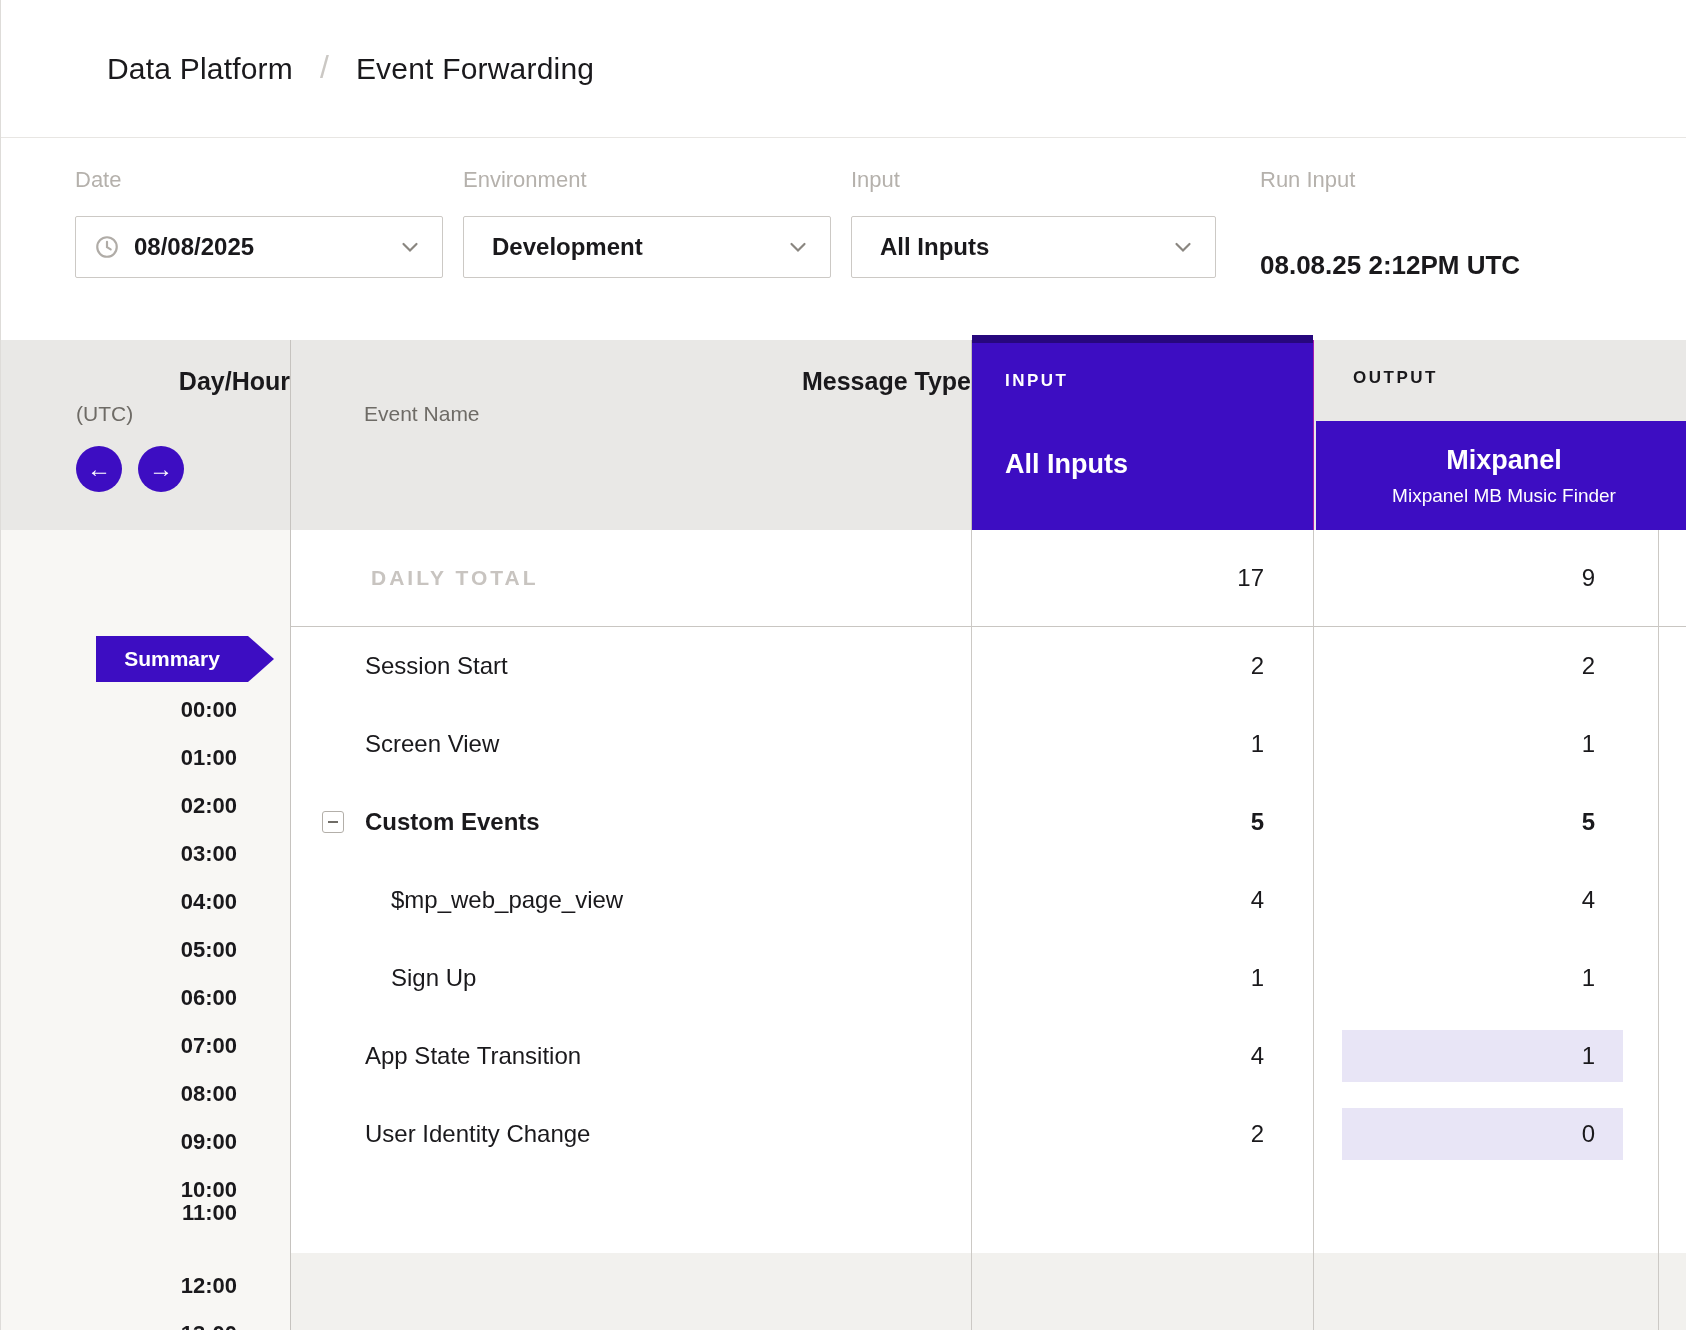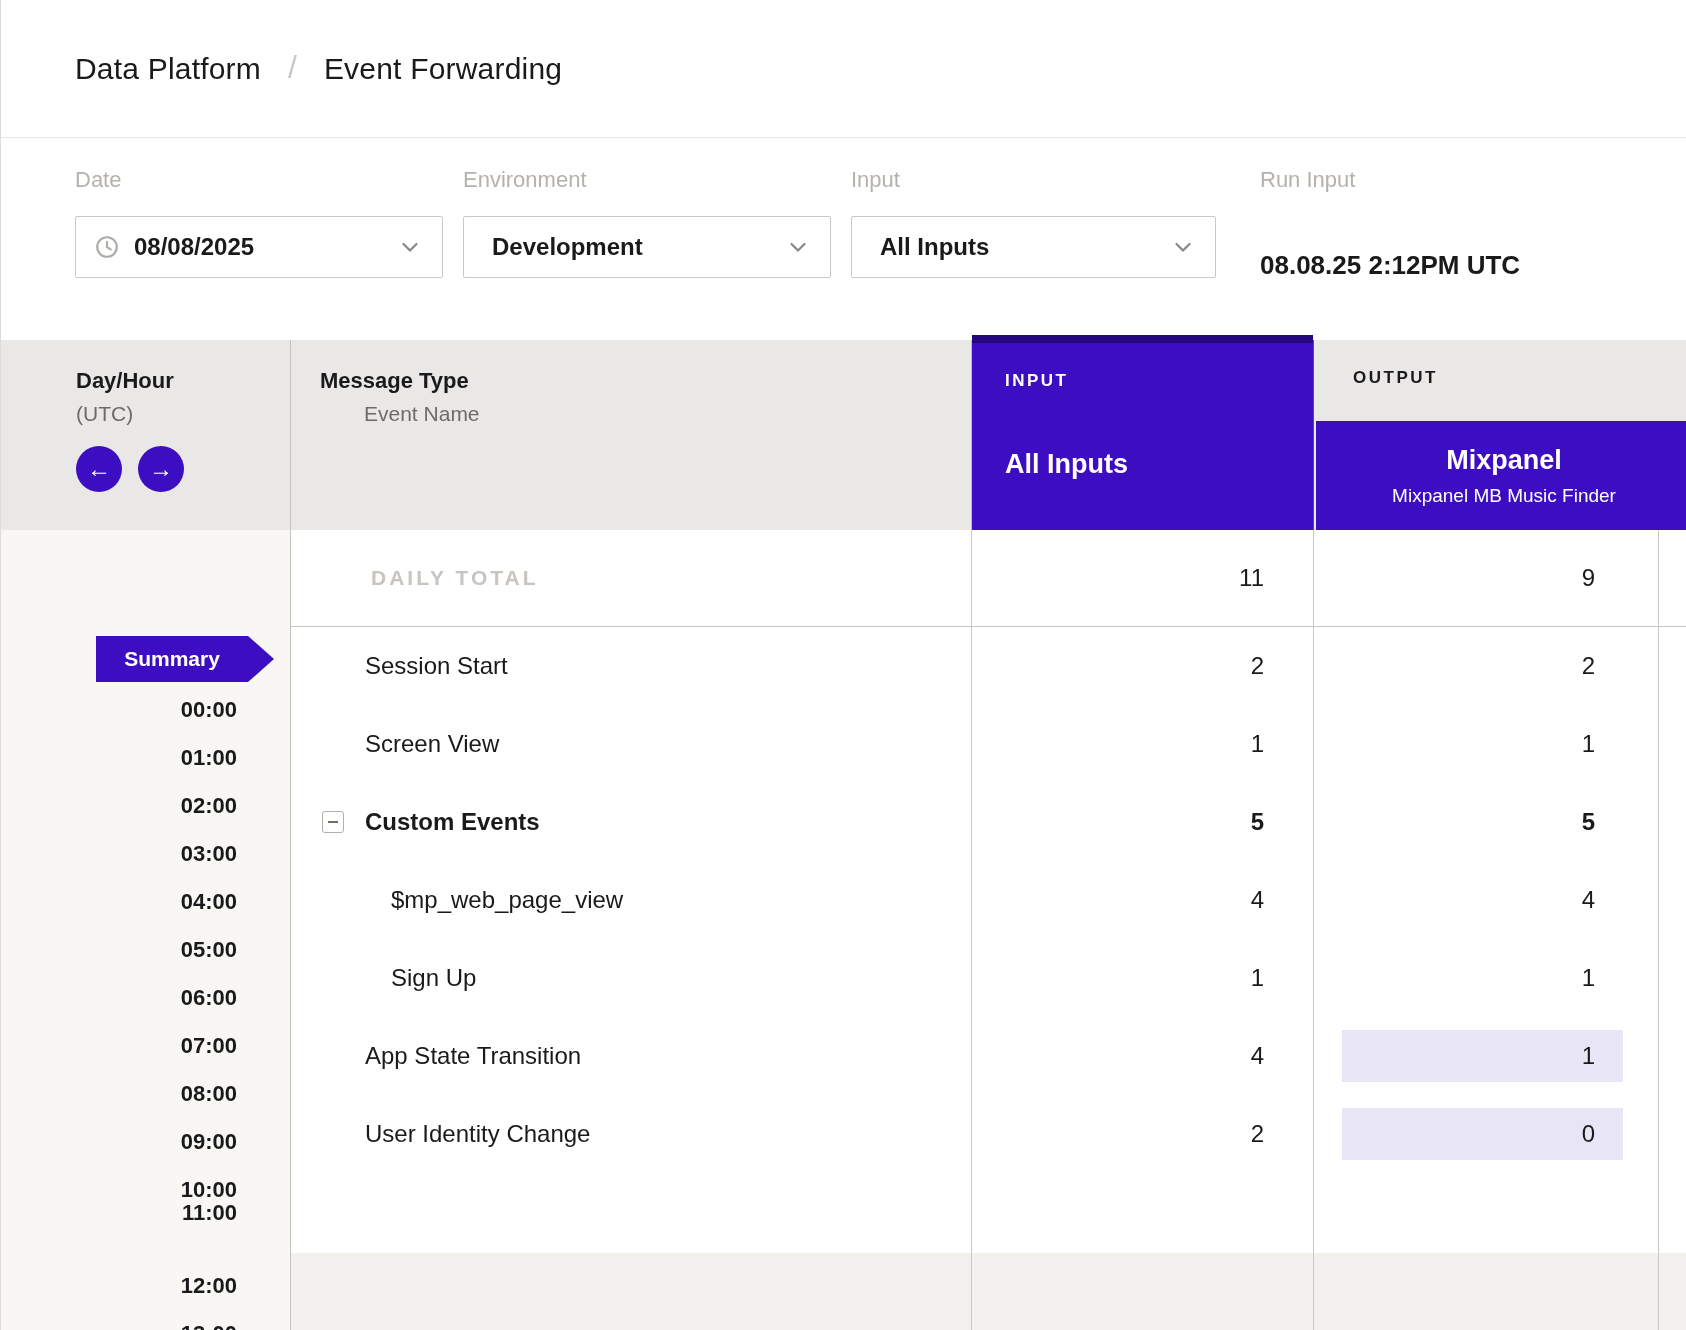--- a/index.html
+++ b/index.html
@@ -1,42 +1,42 @@
 <!DOCTYPE html>
 <html><head>
 <meta charset="utf-8">
 <style>
   * { margin:0; padding:0; box-sizing:border-box; }
   html,body { width:1686px; height:1330px; overflow:hidden; background:#fff;
     font-family:"Liberation Sans","DejaVu Sans",sans-serif; color:#1a191c; }
   .page { width:1686px; height:1330px; border-left:1px solid #dedcd9; position:relative; }
 
   
-  .topbar { height:138px; border-bottom:1px solid #e8e6e3; display:flex; align-items:center; padding-left:74px; background:#fff; }
+  .topbar { height:138px; border-bottom:1px solid #e8e6e3; display:flex; align-items:center; padding-left:106px; background:#fff; }
   .crumb { font-size:30px; font-weight:500; letter-spacing:.2px; }
   .crumb-sep { font-size:32px; font-weight:300; color:#cbc8c4; margin:0 27px; transform:translateY(-1px); }
 
   
   .filters { height:202px; display:flex; padding:31px 0 0 74px; background:#fff; }
   .fgroup { display:flex; flex-direction:column; margin-right:20px; }
   .flabel { font-size:22px; color:#b5b1ac; line-height:22px; margin-bottom:25px; }
   .fbox { width:368px; height:62px; border:1px solid #ccc9c5; border-radius:2px; background:#fff;
           display:flex; align-items:center; padding:0 20px 0 18px; cursor:pointer; }
   .fbox .val { font-size:24px; font-weight:700; margin-left:14px; }
   .fbox .val.noicon { margin-left:10px; }
   .fbox .spacer { flex:1; }
   .fgroup.g3 .fbox { width:365px; }
   .fgroup.run { margin-left:24px; }
   .run-val { font-size:26px; font-weight:700; margin-top:18px; line-height:62px; }
 
   
   .thead { height:190px; display:grid; grid-template-columns:290px 680px 342px 1fr; background:#e9e8e6; }
   .th-cell { position:relative; }
   .th-dayhour { border-right:1px solid #c6c3bf; padding:28px 0 0 75px; }
-  .th-title { font-size:22px; font-weight:700; line-height:26px; }
+  .th-title { font-size:25px; font-weight:700; line-height:26px;text-align:right; }
   .th-sub { font-size:21px; color:#6e6b66; line-height:24px; margin-top:8px; }
   .nav-arrows { display:flex; gap:16px; margin-top:20px; }
   .nav-btn { width:46px; height:46px; border-radius:50%; background:#3d0dc2; color:#fff;
              display:flex; align-items:center; justify-content:center; font-size:24px; cursor:pointer; border:none; }
   .th-message { padding:28px 0 0 29px; }
   .th-message .th-sub { margin-left:44px; }
   .th-input { border-left:1px solid #c2bfbb; }
   .input-block { position:absolute; left:0; right:0; bottom:0; top:-5px; background:#3d0dc2;
                  border-top:8px solid #27077e; padding:28px 0 0 33px; color:#fff; }
   .col-label { font-size:17px; font-weight:700; letter-spacing:2.5px; line-height:20px; }
@@ -222,21 +222,21 @@
         </div>
         <div class="cell-row">
           <span class="rname pad-l0">User Identity Change</span>
         </div>
         <div class="pad-blank"></div>
         <div class="band"></div>
       </div>
 
       <div class="mcol c-input">
         <div class="cell-total">
-            <span class="num">11</span>
+            <span class="num">17</span>
           </div>
         <div class="cell-row">
             <span class="num">2</span>
           </div>
         <div class="cell-row">
             <span class="num">1</span>
           </div>
         <div class="cell-row row-bold">
             <span class="num">5</span>
           </div>

